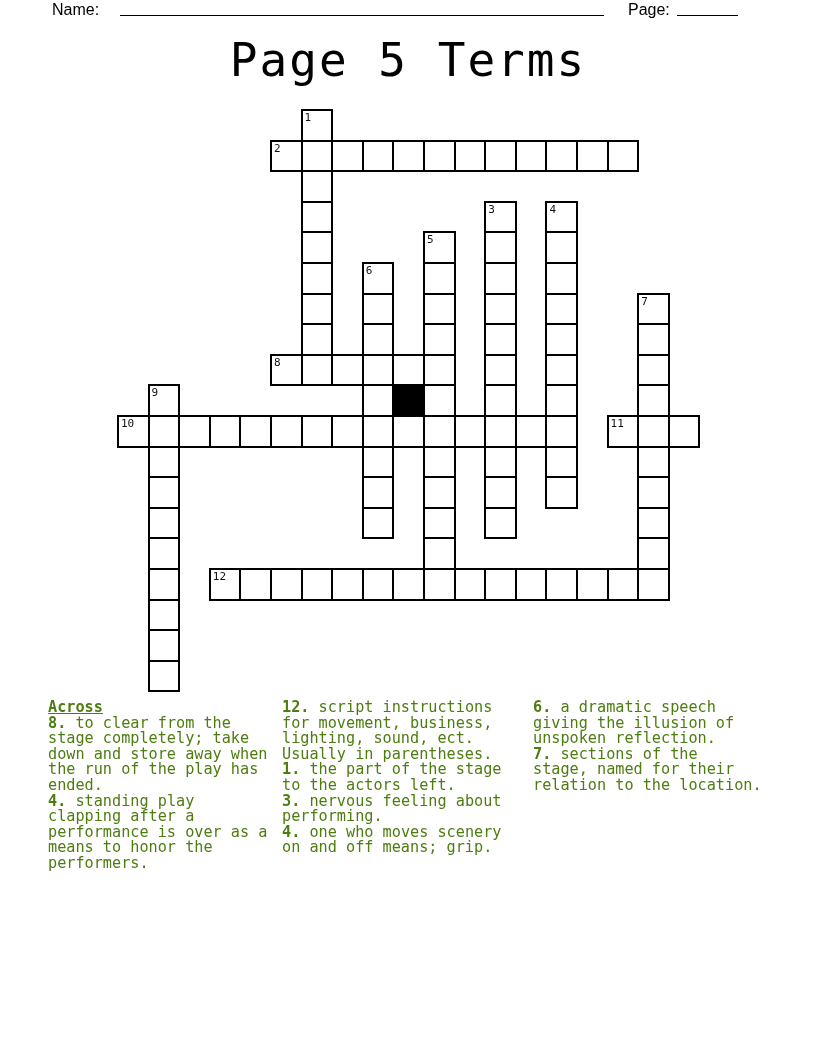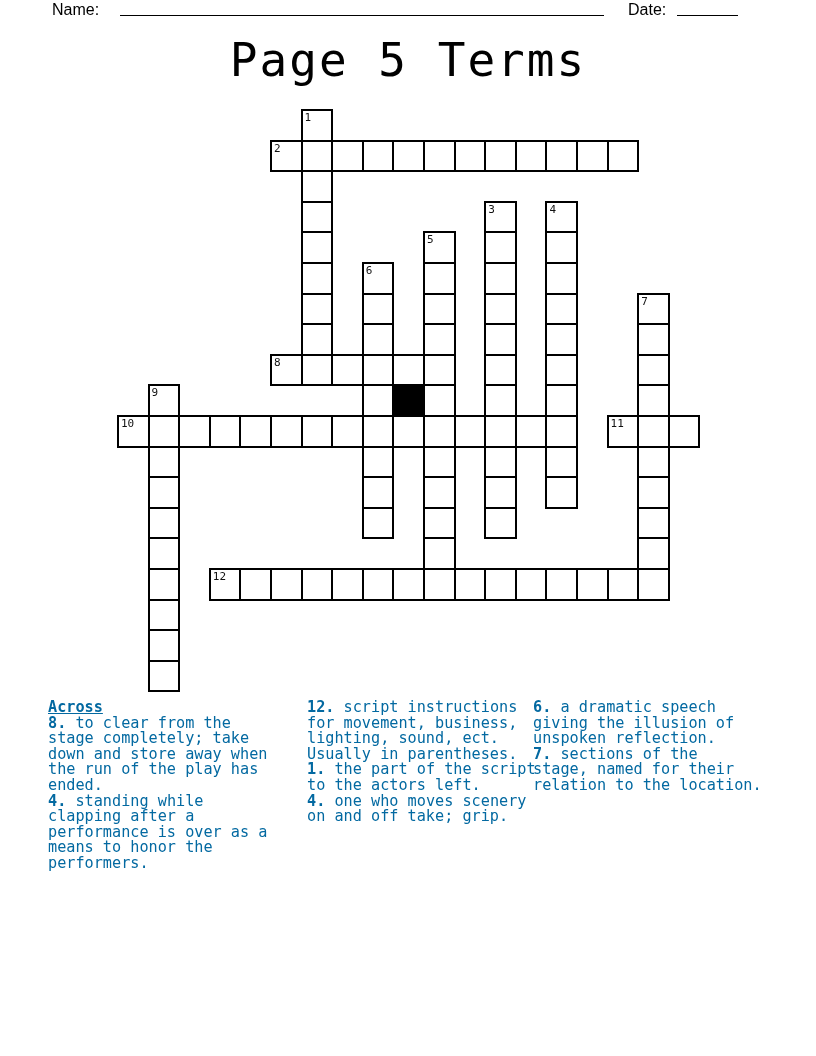--- a/index.html
+++ b/index.html
@@ -29,38 +29,38 @@
     background:#fff;
   }
   .cell.black { background:#000; }
   .cellnum {
     position:absolute; left:2px; top:1px; font-size:11px; line-height:11px;
     color:#111; letter-spacing:0;
   }
   
   .clue-col {
     position:absolute; top:700px; font-size:15.2px; line-height:15.6px;
-    color:#0369a1;
+    color:#4d7c0f;
   }
   .clue-col-1 { left:48px;  width:236px; }
-  .clue-col-2 { left:307px; width:242px; }
+  .clue-col-2 { left:282px; width:242px; }
   .clue-col-3 { left:533px; width:248px; }
   .clue-header { font-weight:bold; text-decoration:underline; }
   .clue { white-space:pre-line; }
   .clue .num { font-weight:bold; }
 </style>
 </head>
 <body>
 
 <div class="page">
 
   <span class="hdr-label name-label">Name:</span>
   <div class="underline name-line"></div>
 
-  <span class="hdr-label date-label">Date:</span>
+  <span class="hdr-label date-label">Page:</span>
   <div class="underline date-line"></div>
 
   <div class="title">Page 5 Terms</div>
 
   <div class="grid">
       <div class="cell" style="left: 300.6px; top: 109px; width: 32.6px; height: 32.6px;">
         <span class="cellnum">1</span>
       </div>
       <div class="cell" style="left: 300.6px; top: 139.6px; width: 32.6px; height: 32.6px;"></div>
       <div class="cell" style="left: 300.6px; top: 170.2px; width: 32.6px; height: 32.6px;"></div>
@@ -196,35 +196,37 @@
       <div class="cell black" style="left: 392.4px; top: 384.4px; width: 32.6px; height: 32.6px;"></div>
     </div>
 
   <div class="clue-col clue-col-1">
       <div class="clue-header">Across</div>
       <div class="clue"><span class="num">8.</span><span> to clear from the
 stage completely; take
 down and store away when
 the run of the play has
 ended.</span></div>
-      <div class="clue"><span class="num">4.</span><span> standing while
+      <div class="clue"><span class="num">4.</span><span> standing play
 clapping after a
 performance is over as a
 means to honor the
 performers.</span></div>
     </div>
   <div class="clue-col clue-col-2">
       <div class="clue"><span class="num">12.</span><span> script instructions
 for movement, business,
 lighting, sound, ect.
 Usually in parentheses.</span></div>
-      <div class="clue"><span class="num">1.</span><span> the part of the script
+      <div class="clue"><span class="num">1.</span><span> the part of the stage
 to the actors left.</span></div>
+      <div class="clue"><span class="num">3.</span><span> nervous feeling about
+performing.</span></div>
       <div class="clue"><span class="num">4.</span><span> one who moves scenery
-on and off take; grip.</span></div>
+on and off means; grip.</span></div>
     </div>
   <div class="clue-col clue-col-3">
       <div class="clue"><span class="num">6.</span><span> a dramatic speech
 giving the illusion of
 unspoken reflection.</span></div>
       <div class="clue"><span class="num">7.</span><span> sections of the
 stage, named for their
 relation to the location.</span></div>
     </div>
 

